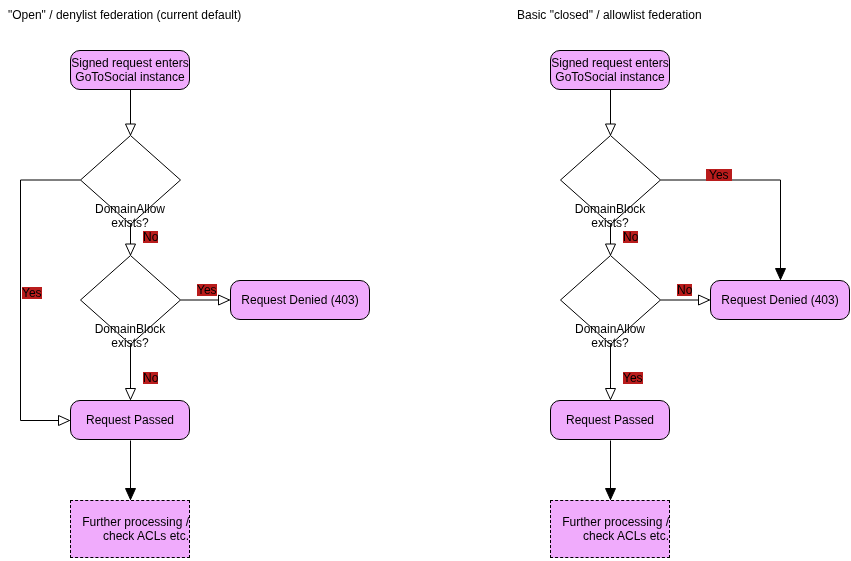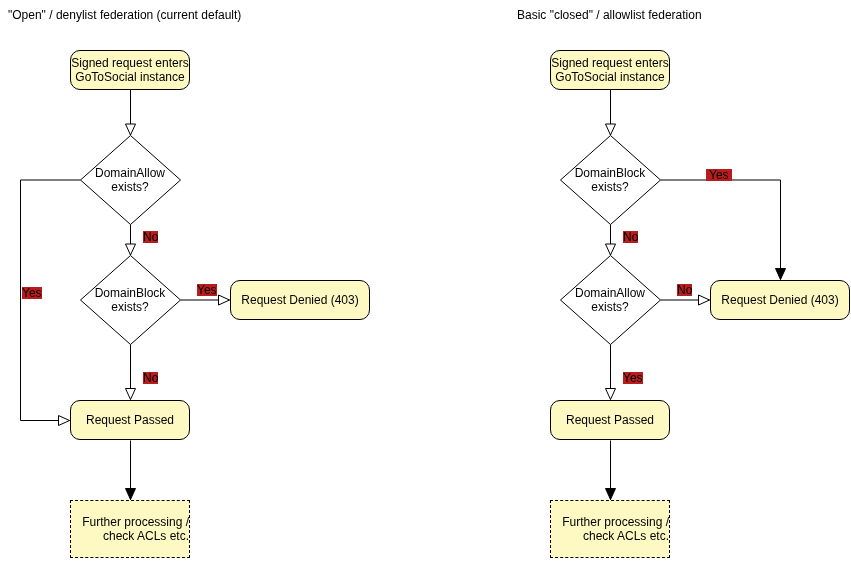--- a/index.html
+++ b/index.html
@@ -15,21 +15,21 @@
   svg.wires { position: absolute; left: 0; top: 0; }
   .title {
     position: absolute;
     font-size: 12px;
     line-height: 14px;
     white-space: nowrap;
   }
   .node {
     position: absolute;
     box-sizing: border-box;
-    background: #fef9c3;
+    background: #f0abfc;
     border: 1px solid #000000;
     border-radius: 10px;
     display: flex;
     flex-direction: column;
     align-items: center;
     justify-content: center;
     text-align: center;
     font-size: 12px;
     line-height: 14px;
   }
@@ -41,20 +41,21 @@
   .dlabel {
     position: absolute;
     display: flex;
     flex-direction: column;
     align-items: center;
     justify-content: center;
     text-align: center;
     font-size: 12px;
     line-height: 14px;
     pointer-events: none;
+    margin-top: 36px;
   }
   .elabel {
     position: absolute;
     font-size: 12px;
     line-height: 12px;
     background: #b91c1c;
     white-space: nowrap;
   }
   .elabel.pad { padding: 0 3px; }
 </style>

